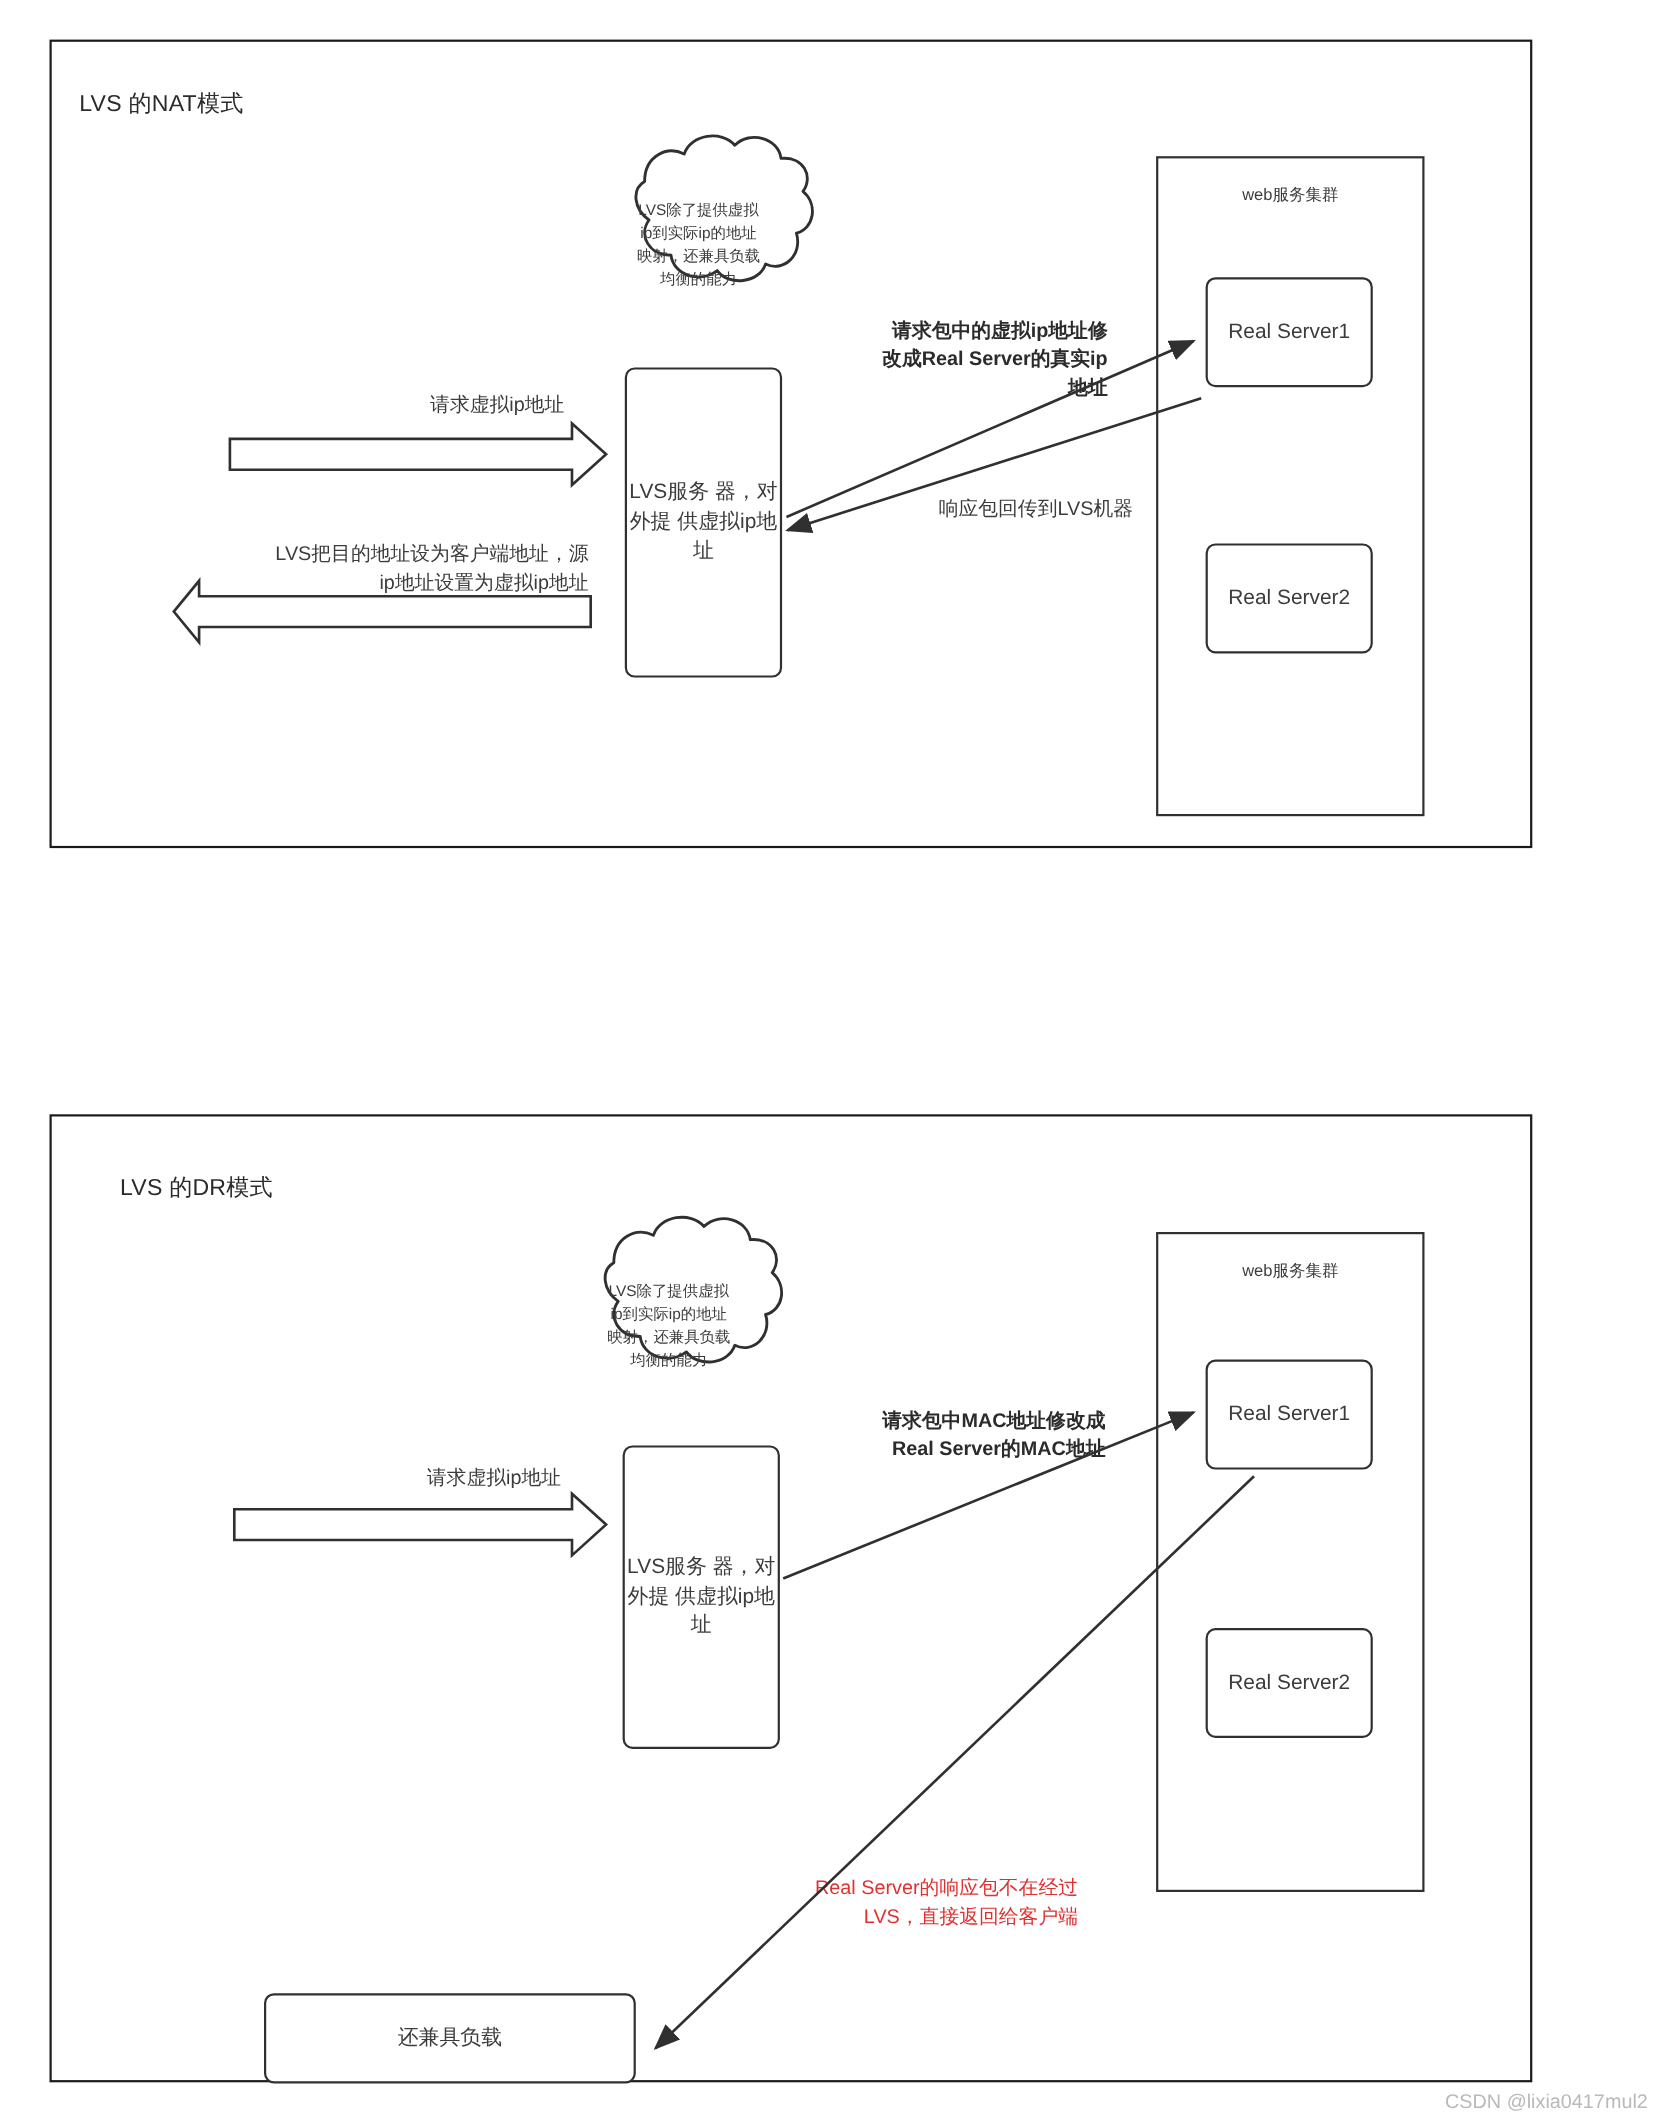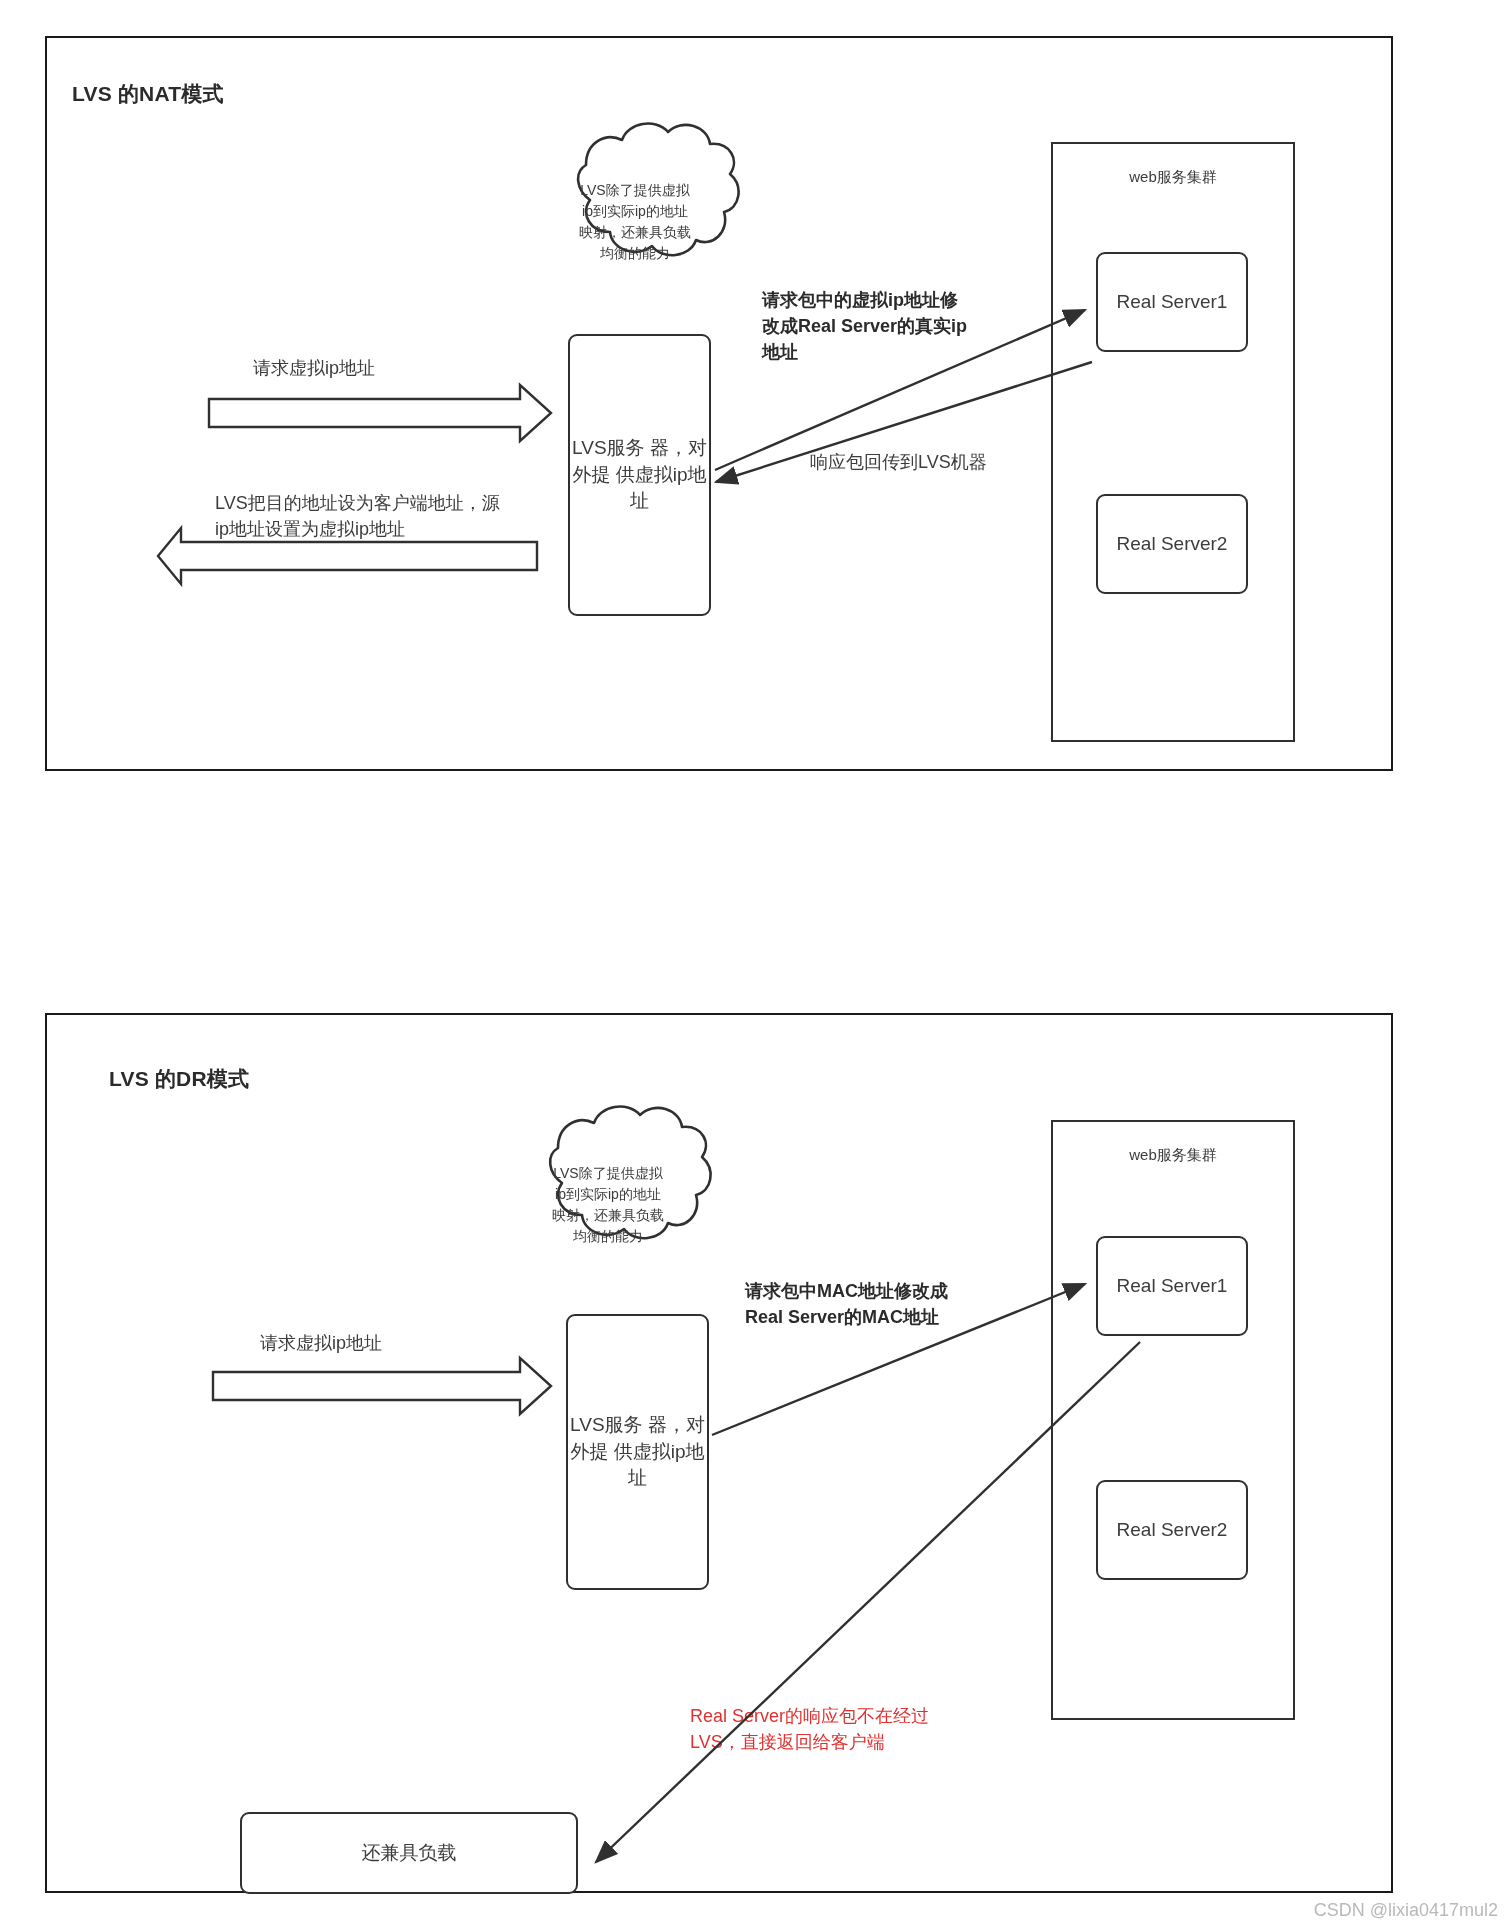--- a/index.html
+++ b/index.html
@@ -20,21 +20,21 @@
     border: 2px solid #1a1a1a;
     background: #ffffff;
     box-sizing: border-box;
   }
   #panel-nat { left: 45px; top: 36px; width: 1348px; height: 735px; }
   #panel-dr  { left: 45px; top: 1013px; width: 1348px; height: 880px; }
 
   .panel-title {
     position: absolute;
     font-size: 21px;
-    font-weight: bold;
+    font-weight: normal;
     color: #2b2b2b;
     letter-spacing: 0.2px;
     white-space: nowrap;
   }
 
   .node {
     position: absolute;
     border: 2px solid #303030;
     border-radius: 9px;
     background: #ffffff;
@@ -61,21 +61,21 @@
     text-align: center;
     font-size: 15px;
     color: #3c3c3c;
     white-space: nowrap;
   }
 
   .label {
     position: absolute;
     font-size: 18px;
     color: #3c3c3c;
-    text-align: left;
+    text-align: right;
     line-height: 1.45;
     white-space: pre-line;
   }
   .label.bold { font-weight: bold; color: #2b2b2b; }
   .label.red { color: #e03030; }
 
   .cloud-text {
     position: absolute;
     text-align: center;
     font-size: 14px;

